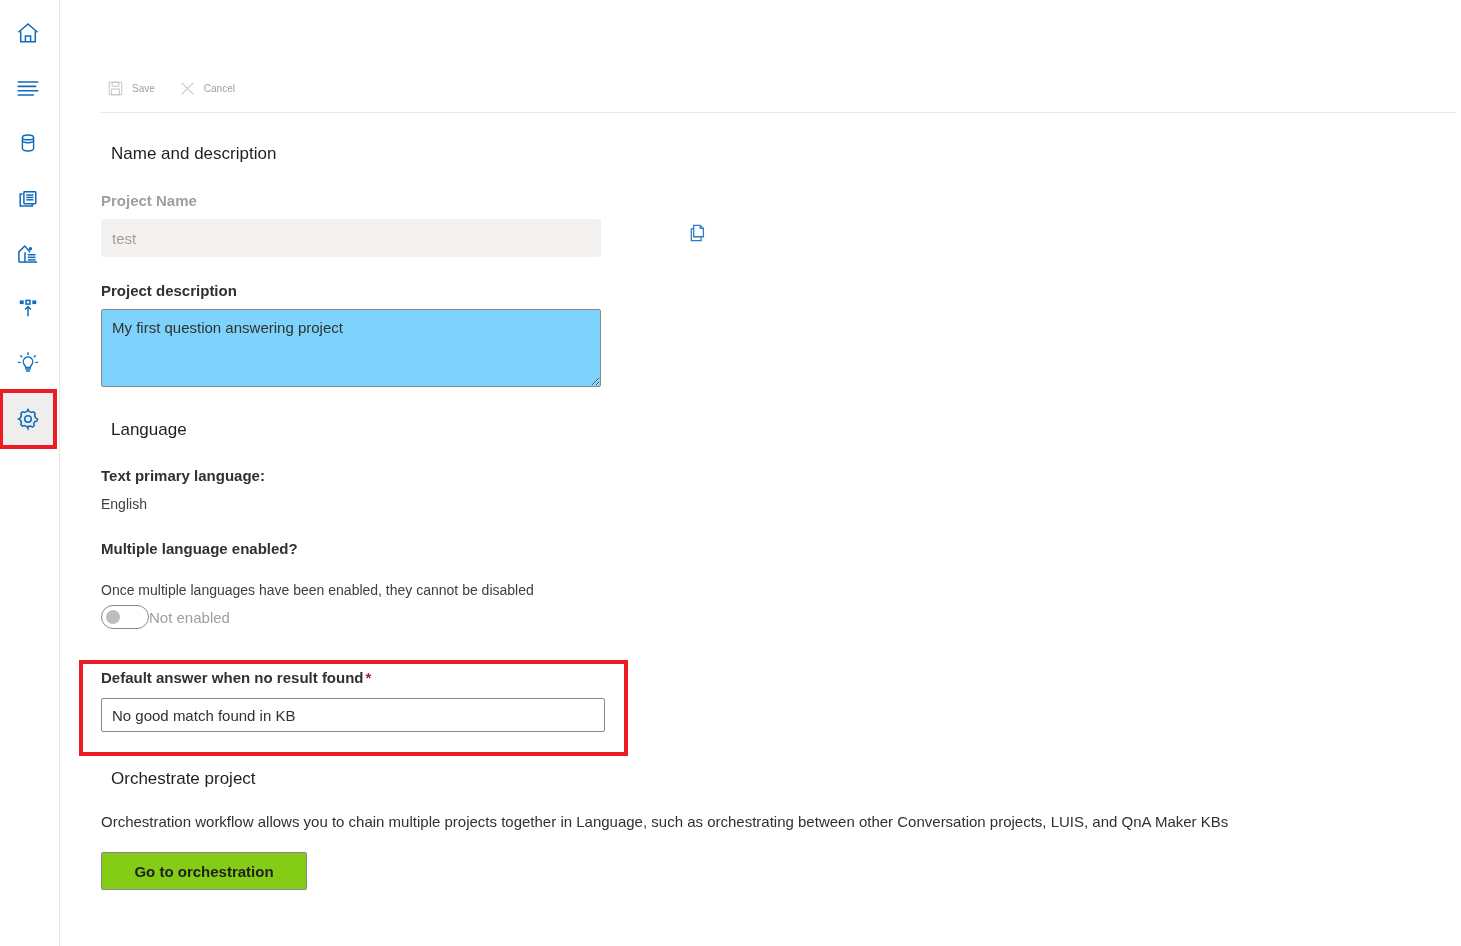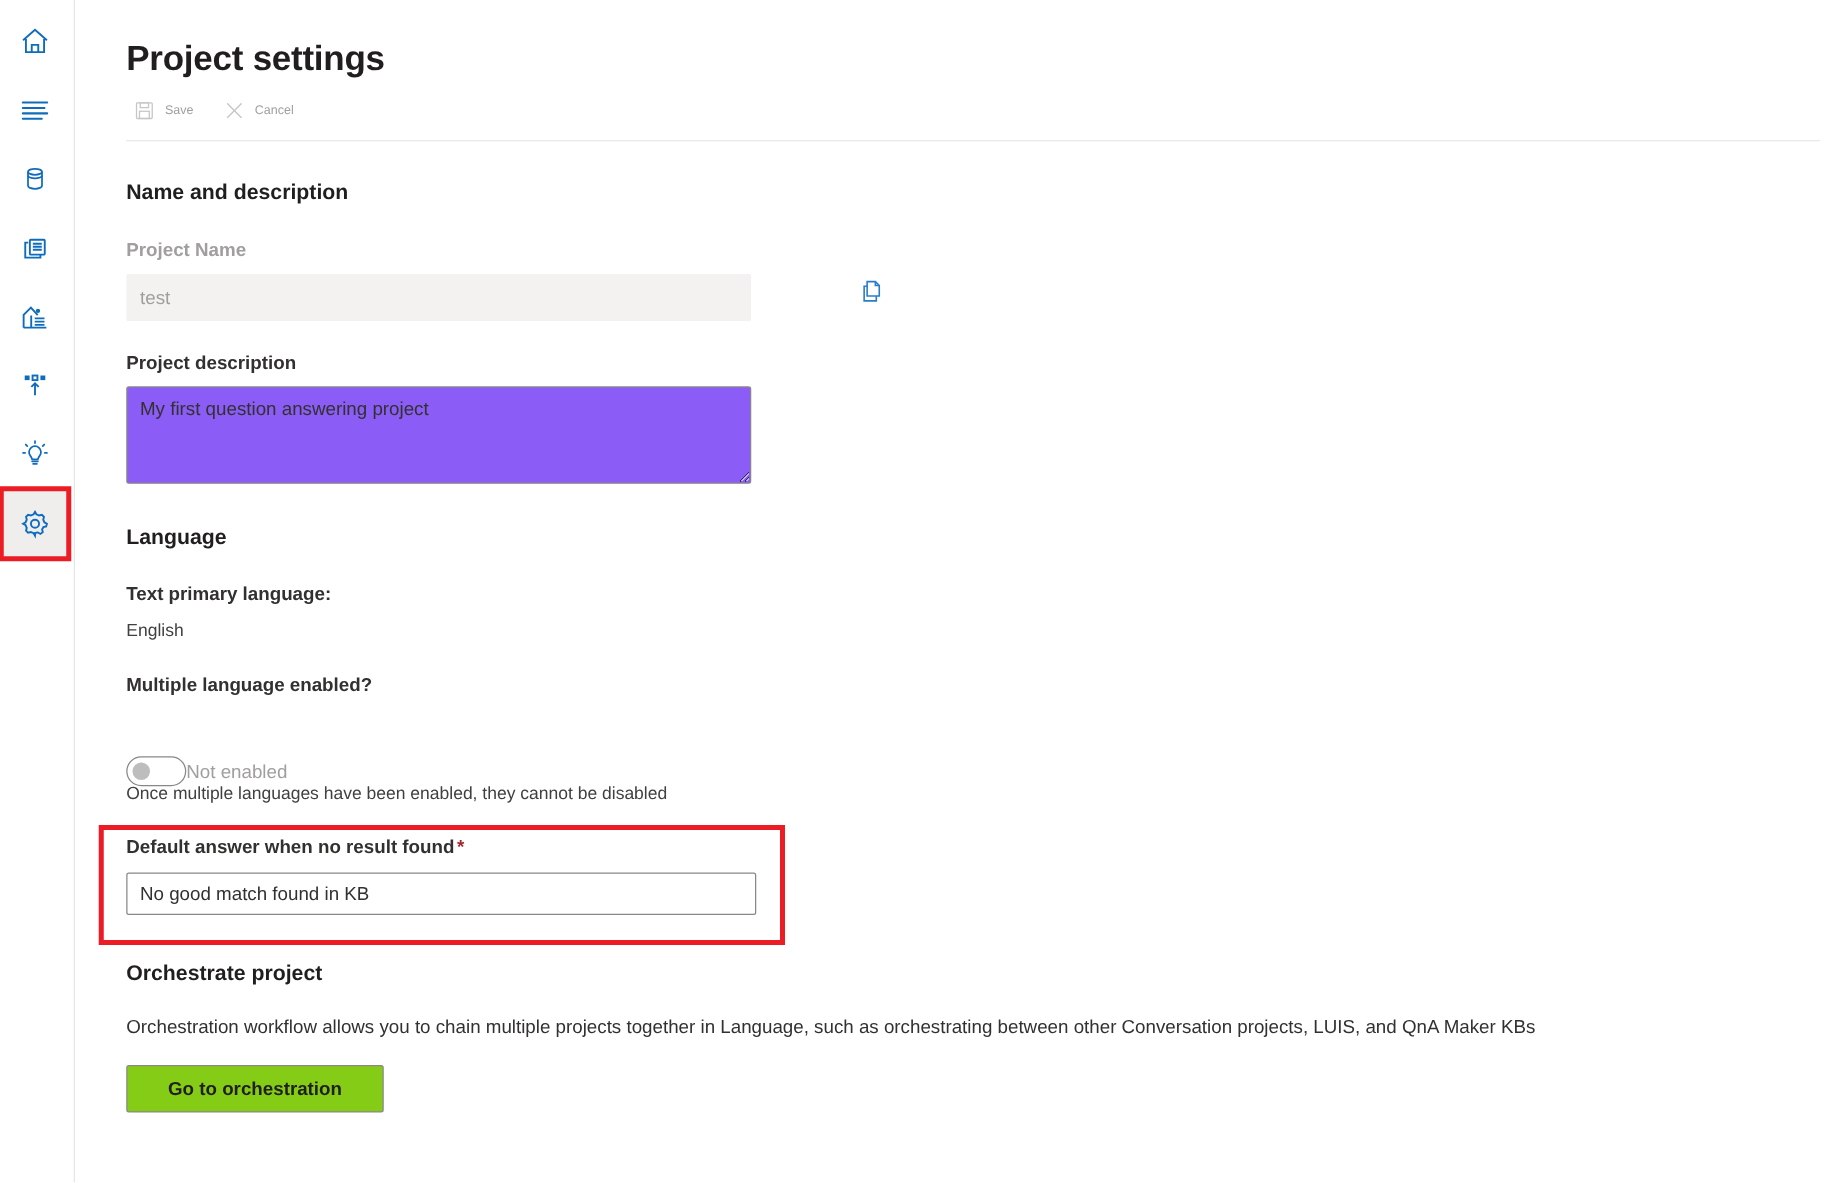--- a/index.html
+++ b/index.html
@@ -92,23 +92,23 @@
     left: 41px;
     top: 112px;
     width: 1355px;
     height: 1px;
     background: #e8e8e8;
   }
 
   
   .section-head {
     position: absolute;
-    left: 41px;
+    left: 51px;
     font-size: 17px;
-    font-weight: 700;
+    font-weight: 400;
     color: #201f1e;
   }
   .field-label {
     position: absolute;
     left: 41px;
     font-size: 15px;
     font-weight: 600;
     color: #323130;
   }
   .field-label.muted {
@@ -142,21 +142,21 @@
   .text-input.disabled {
     background: #f3f2f1;
     border: 1px solid transparent;
     color: #a19f9d;
   }
   textarea.text-area {
     position: absolute;
     font-family: "Liberation Sans", sans-serif;
     font-size: 15px;
     color: #323130;
-    background: #8b5cf6;
+    background: #7dd3fc;
     border: 1px solid #8a8886;
     border-radius: 2px;
     padding: 8px 10px;
     resize: both;
     outline: none;
     line-height: 1.3;
   }
 
   
   #copy-btn {
@@ -336,21 +336,20 @@
         <svg width="26" height="26" viewBox="0 0 24 24" fill="none" stroke="#0f6cbd" stroke-width="1.4">
           <circle cx="12" cy="12" r="3"></circle>
           <path d="M12 3.2l1.1 1.9a7.6 7.6 0 0 1 1.9.8l2.1-.5 1.5 1.5-.5 2.1c.35.6.62 1.23.8 1.9l1.9 1.1-.55 2.05-2.05.45a7.6 7.6 0 0 1-.95 1.65l.5 2.1-1.78 1.28-1.82-1.13c-.63.2-1.28.33-1.95.38L12 20.8l-1.1-1.9a7.6 7.6 0 0 1-1.9-.8l-2.1.5-1.5-1.5.5-2.1a7.6 7.6 0 0 1-.8-1.9L3.2 12l1.9-1.1c.18-.67.45-1.3.8-1.9l-.5-2.1 1.5-1.5 2.1.5c.6-.35 1.23-.62 1.9-.8Z"></path>
         </svg>
       </span>
     </div>
   </nav>
 
   <div id="main">
 
-    <h1 id="page-title">Project settings</h1>
 
     <div id="command-bar">
       <div class="cmd">
         <span>
           <svg width="17" height="17" viewBox="0 0 20 20" fill="none" stroke="#c8c6c4" stroke-width="1.2">
             <rect x="2.6" y="2.6" width="14.8" height="14.8" rx="1"></rect>
             <rect x="6.1" y="2.6" width="7.8" height="4.6"></rect>
             <rect x="5.4" y="10.6" width="9.2" height="6.8"></rect>
           </svg>
         </span>
@@ -390,21 +389,21 @@
     <textarea class="text-area" style="left: 41px; top: 309px; width: 500px; height: 78px;">My first question answering project</textarea>
 
     <div class="section-head" style="top:420px;">Language</div>
 
     <div class="field-label" style="top:467px;">Text primary language:</div>
 
     <div class="plain-text" style="top:496px;">English</div>
 
     <div class="field-label" style="top:540px;">Multiple language enabled?</div>
 
-    <div class="plain-text" style="top:582px;margin-top:44px;">Once multiple languages have been enabled, they cannot be disabled</div>
+    <div class="plain-text" style="top:582px;">Once multiple languages have been enabled, they cannot be disabled</div>
 
     <div id="lang-toggle-wrap">
       <div id="lang-toggle">
         <div class="knob"></div>
       </div>
       <span id="lang-toggle-label">Not enabled</span>
     </div>
 
     <div class="field-label" style="top:669px;">
       <span>Default answer when no result found</span><span class="req-star">*</span>

